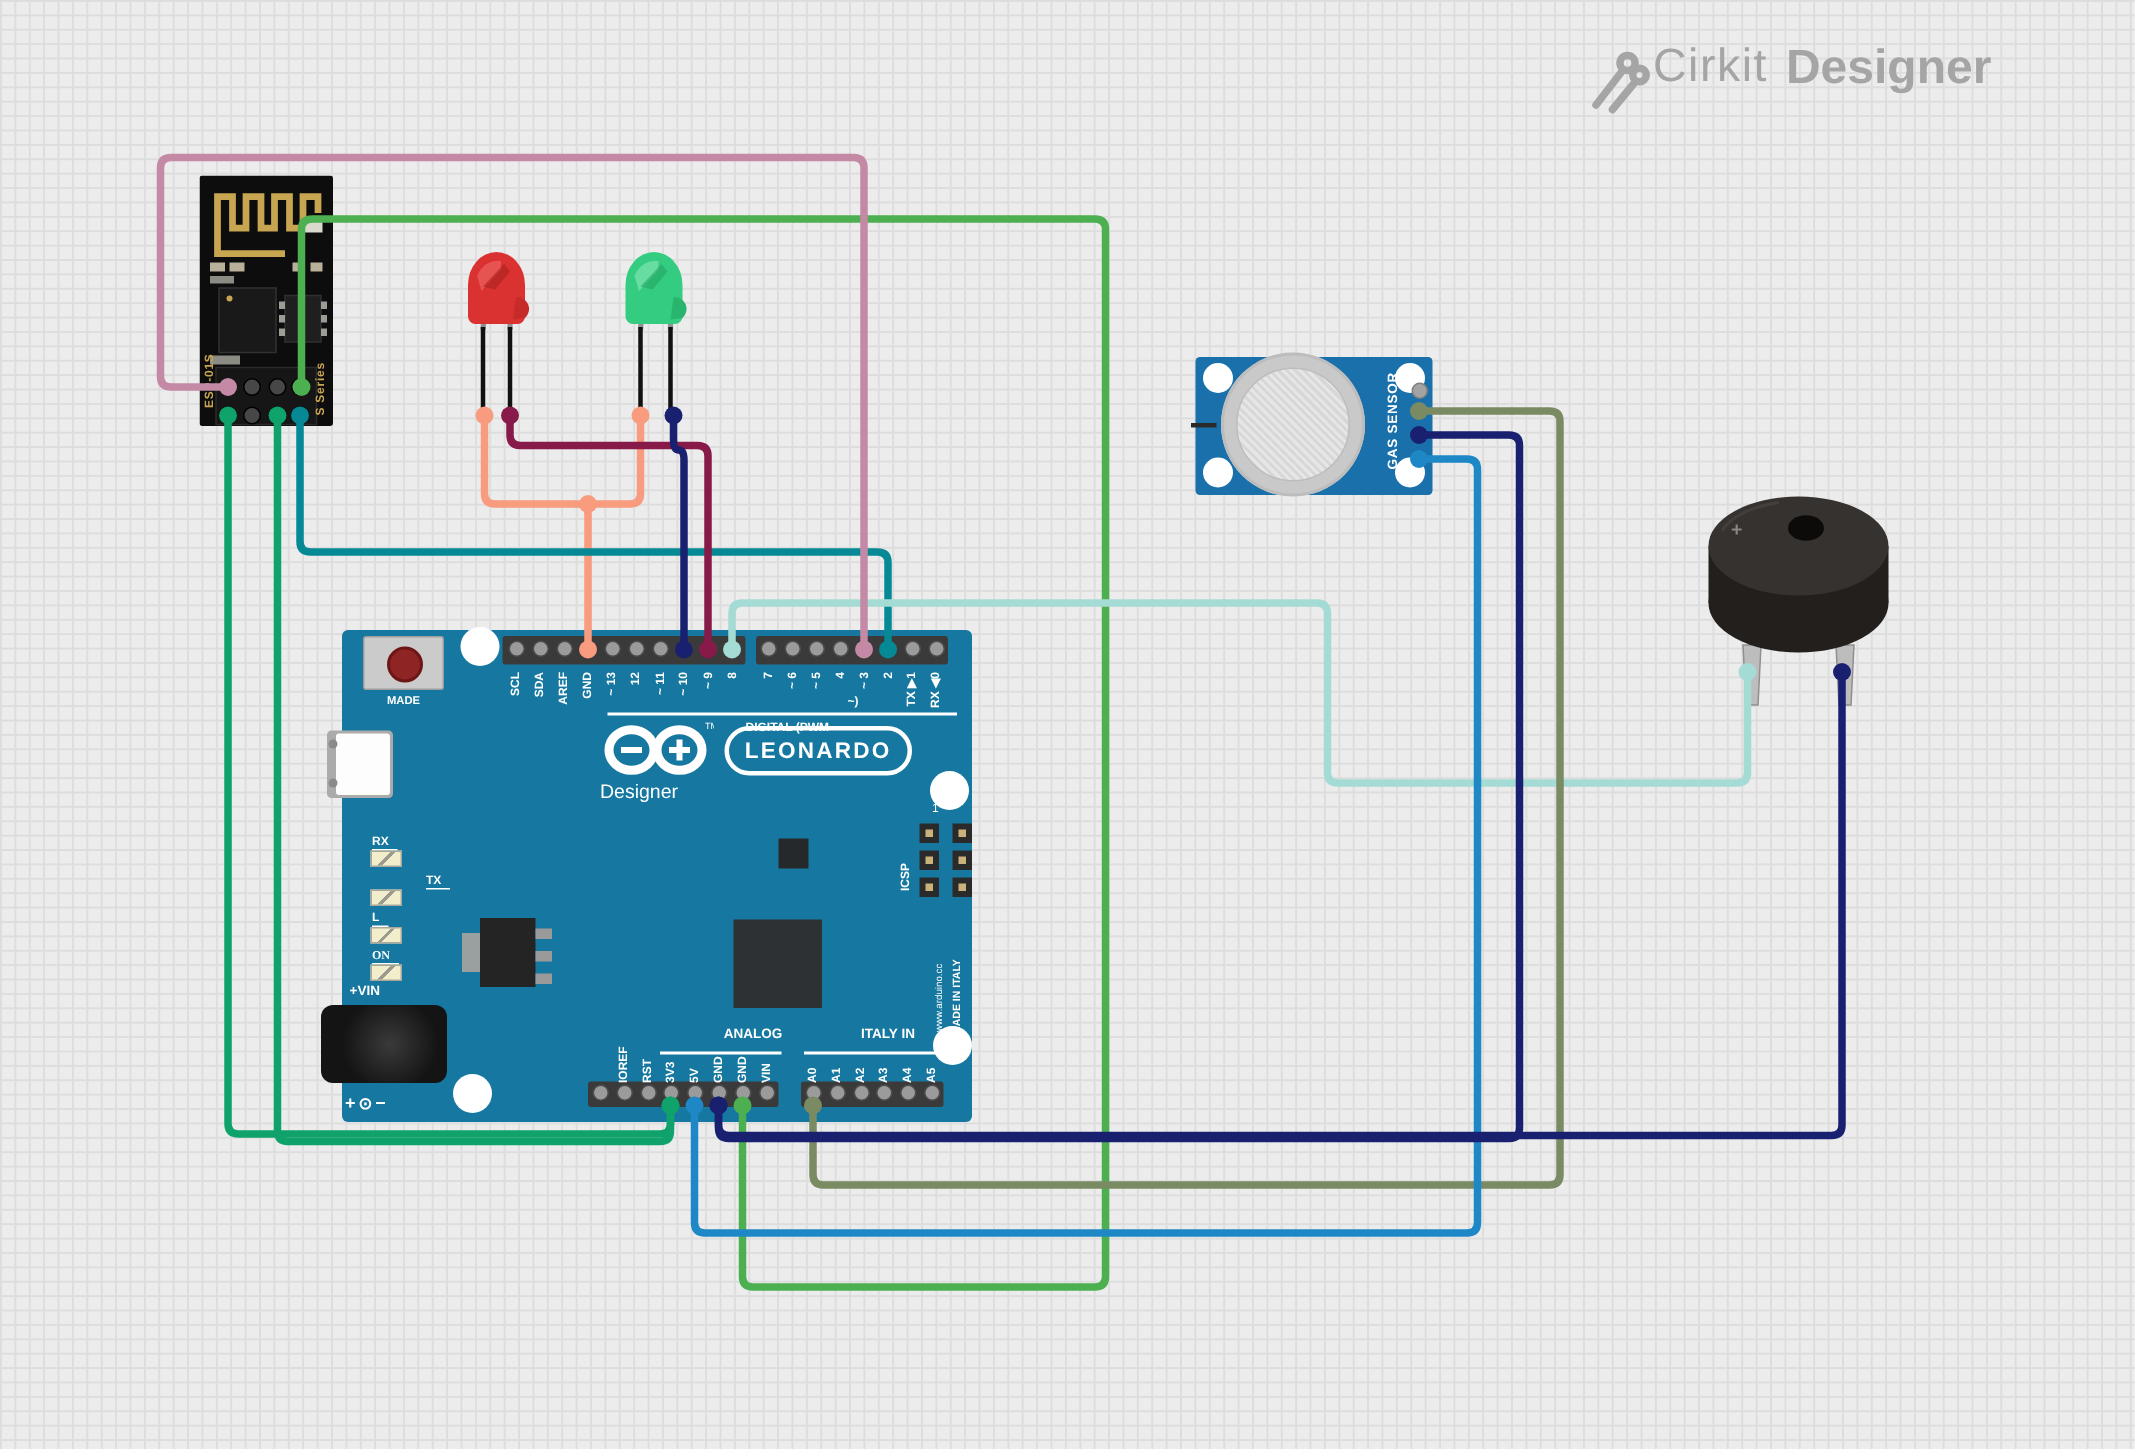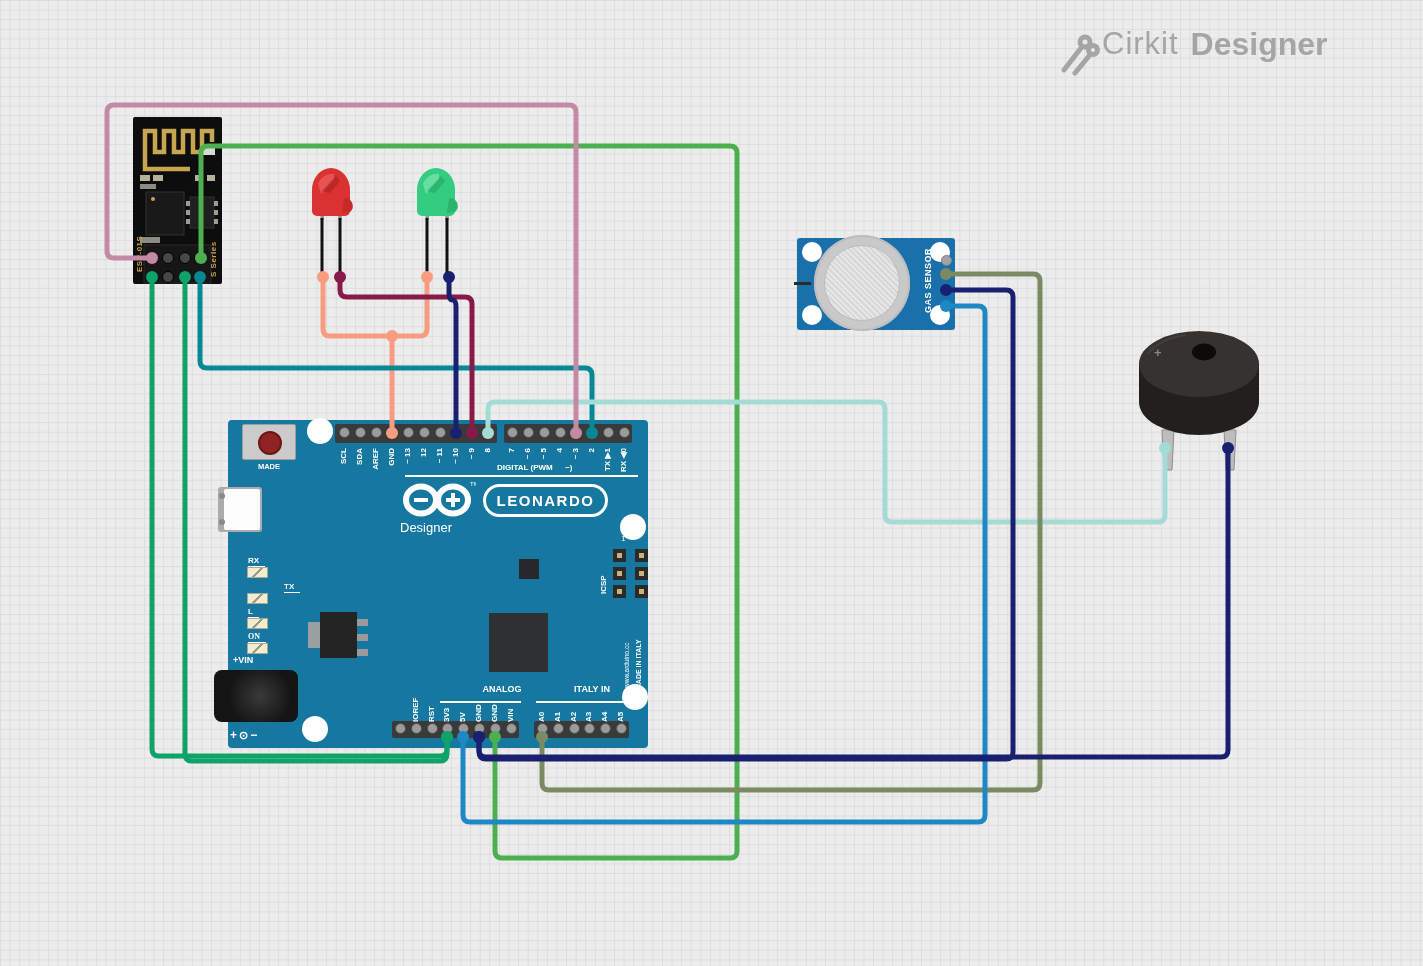--- a/index.html
+++ b/index.html
@@ -191,21 +191,21 @@
       </div>
     <div class="strip" id="strip-an" style="left:306px; top:301px; width:95px; height:17px;">
         <div class="pin" style="left: 2.5px; top: 2px;"></div>
         <div class="pin" style="left: 18.5px; top: 2px;"></div>
         <div class="pin" style="left: 34.5px; top: 2px;"></div>
         <div class="pin" style="left: 49.5px; top: 2px;"></div>
         <div class="pin" style="left: 65.5px; top: 2px;"></div>
         <div class="pin" style="left: 81.5px; top: 2px;"></div>
       </div>
 
-    <div class="btxt" style="left:269px; top:43px; font-size:8px; font-weight:700;">DIGITAL (PWM</div>
+    <div class="btxt" style="left:269px; top:60px; font-size:8px; font-weight:700;">DIGITAL (PWM</div>
     <div class="btxt" style="left:337px; top:43px; font-size:8px; font-weight:700;">~)</div>
     <div class="wline" style="left:177px; top:55px; width:233px;"></div>
 
     <svg width="76" height="44" viewBox="0 0 76 44" style="position:absolute; left:172px; top:58px;">
       <g fill="none" stroke="#ffffff" stroke-width="6">
         <ellipse cx="21" cy="22" rx="15" ry="13.5"></ellipse>
         <ellipse cx="53" cy="22" rx="15" ry="13.5"></ellipse>
       </g>
       <line x1="14" y1="22" x2="28" y2="22" stroke="#ffffff" stroke-width="4"></line>
       <line x1="46" y1="22" x2="60" y2="22" stroke="#ffffff" stroke-width="4"></line>

